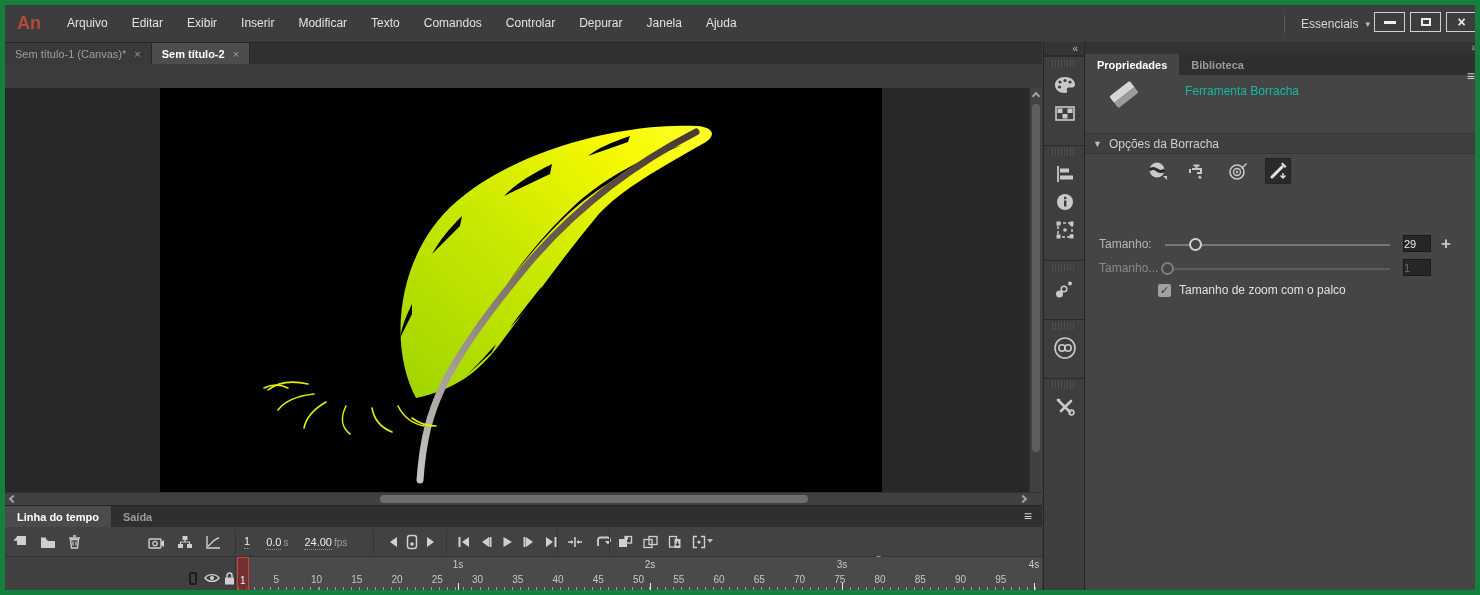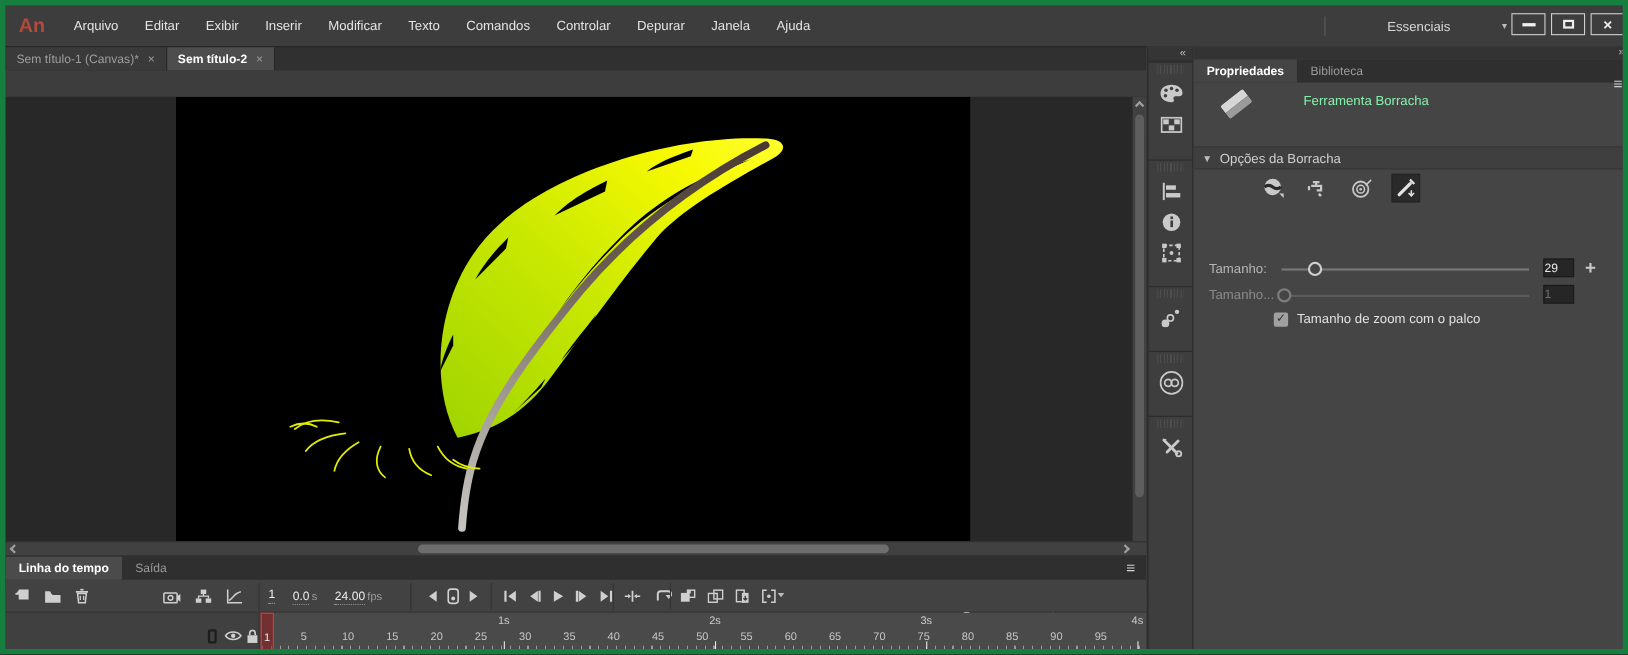--- a/index.html
+++ b/index.html
@@ -5,21 +5,21 @@
   *{margin:0;padding:0;box-sizing:border-box;}
   html,body{background:#1a1a1a;}
   body{font-family:"Liberation Sans","DejaVu Sans",sans-serif;}
   #app{position:relative;width:1480px;height:595px;background:#3d3d3d;overflow:hidden;border:5px solid #15803d;}
   svg{display:block;}
 
   
   #titlebar{position:absolute;left:0;top:0;width:1480px;height:37px;background:#3d3d3d;display:flex;align-items:center;}
   #logo{color:#b34a39;font-weight:bold;font-size:18px;padding:0 14px 0 12px;letter-spacing:0;}
   .menu-item{color:#e3e3e3;font-size:12px;padding:0 12px;line-height:37px;cursor:default;}
-  #workspace{position:absolute;right:115px;top:0;height:37px;display:flex;align-items:center;color:#d8d8d8;font-size:12px;gap:40px;}
+  #workspace{position:absolute;right:115px;top:0;height:37px;display:flex;align-items:center;color:#d8d8d8;font-size:12px;}
   #workspace .divider{width:1px;height:18px;background:#5b5b5b;margin-right:16px;}
   #workspace .dd{color:#bdbdbd;font-size:9px;margin-left:7px;}
   #winbtns{position:absolute;right:8px;top:7px;display:flex;gap:5px;}
   .winbtn{width:31px;height:20px;border:1px solid #cfcfcf;display:flex;align-items:center;justify-content:center;background:transparent;}
   .winbtn .bar{width:12px;height:3px;background:#efefef;}
   .winbtn .box{width:10px;height:8px;border:2px solid #efefef;}
   .winbtn .x{color:#efefef;font-size:14px;font-weight:bold;line-height:1;}
 
   
   #tabbar{position:absolute;left:0;top:37px;width:1037px;height:22px;background:#303030;display:flex;border-top:1px solid #262626;}
@@ -68,21 +68,21 @@
   .ruler-sec{position:absolute;top:2px;font-size:10px;color:#cccccc;transform:translateX(-50%);}
   .sec-tick{position:absolute;bottom:1px;width:1px;height:7px;background:#e8e8e8;}
   .ruler-num{position:absolute;top:17px;font-size:10px;color:#c6c6c6;transform:translateX(-50%);}
   #ruler-ticks{position:absolute;left:2px;right:0;bottom:1px;height:3px;background:repeating-linear-gradient(90deg,#9a9a9a 0,#9a9a9a 1px,transparent 1px,transparent 8.05px);}
   #playhead{position:absolute;left:1px;top:0;width:12px;height:34px;background:rgba(150,28,28,.55);border:1px solid #cc4040;}
   #playhead span{position:absolute;left:2px;top:17px;font-size:10px;color:#f2f2f2;}
   #framegrid{position:absolute;left:230px;top:85px;right:0;height:26px;background:#484848;border-left:1px solid #303030;
     background-image:repeating-linear-gradient(90deg,#3c3c3c 0,#3c3c3c 1px,transparent 1px,transparent 40.25px);}
   #playhead-line{position:absolute;left:6px;top:0;width:2px;height:100%;background:#cc4040;}
   .hdr-ic{position:absolute;top:15px;}
-  .tab2{display:flex;align-items:center;padding:0 12px;font-size:11px;height:21px;}
+  .tab2{display:flex;align-items:center;padding:0 12px;font-size:11px;height:21px;font-weight:bold;}
   .tab2.active{background:#4b4b4b;color:#fff;font-weight:bold;}
   .tab2.inactive{color:#9a9a9a;}
   .tri-r{width:0;height:0;border:5px solid transparent;border-left:7px solid #cfcfcf;}
   .tri-l{width:0;height:0;border:5px solid transparent;border-right:7px solid #cfcfcf;}
   
   #tlz{position:absolute;right:12px;top:21px;height:30px;display:flex;align-items:center;gap:10px;}
   .mtn-s{width:0;height:0;border:5px solid transparent;border-bottom:7px solid #bdbdbd;}
   .mtn-b{display:flex;}
   .mtn-b i{width:0;height:0;border:7px solid transparent;border-bottom:10px solid #bdbdbd;margin-left:-6px;}
   .slider-track{position:relative;width:86px;height:2px;background:#7a7a7a;border-radius:1px;}
@@ -102,21 +102,21 @@
 
   
   #panel{position:absolute;left:1080px;top:37px;width:400px;height:558px;background:#454545;}
   #panel-top{position:absolute;left:0;top:0;width:100%;height:12px;background:#333;color:#bdbdbd;font-size:10px;text-align:right;padding-right:8px;line-height:11px;}
   #panel-tabs{position:absolute;left:0;top:12px;width:100%;height:21px;background:#2f2f2f;display:flex;}
   #panel-menu{position:absolute;right:10px;top:15px;font-size:14px;color:#cfcfcf;line-height:1;}
   #tool-header{position:absolute;left:0;top:33px;width:100%;height:58px;}
   #eraser-big{position:absolute;left:26px;top:12px;width:26px;height:15px;transform:rotate(-38deg);border-radius:2px;overflow:hidden;}
   #eraser-big .t{height:8px;background:#d6d6d6;}
   #eraser-big .b{height:7px;background:#9b9b9b;}
-  #tool-name{position:absolute;left:100px;top:9px;color:#86efac;font-size:12px;}
+  #tool-name{position:absolute;left:100px;top:9px;color:#14b8a6;font-size:12px;}
   #section-hdr{position:absolute;left:0;top:91px;width:100%;height:21px;background:#3f3f3f;border-top:1px solid #373737;border-bottom:1px solid #373737;color:#cfcfcf;font-size:12px;display:flex;align-items:center;padding-left:8px;}
   #section-hdr .tri{font-size:9px;margin-right:7px;color:#bdbdbd;}
   #opt-icons{position:absolute;left:60px;top:116px;display:flex;gap:14px;}
   .opt-btn{width:26px;height:26px;display:flex;align-items:center;justify-content:center;position:relative;}
   .opt-btn.selected{background:#2a2a2a;border:1px solid #232323;}
   .prow{position:absolute;left:0;width:100%;height:22px;}
   .plabel{position:absolute;left:14px;top:3px;color:#b5b5b5;font-size:12px;}
   .pslider{position:absolute;left:80px;top:10px;width:225px;height:2px;background:#777;}
   .pslider.dim{background:#5c5c5c;}
   .pknob{position:absolute;top:-6px;width:13px;height:13px;border:2px solid #cfcfcf;border-radius:50%;background:#454545;}

